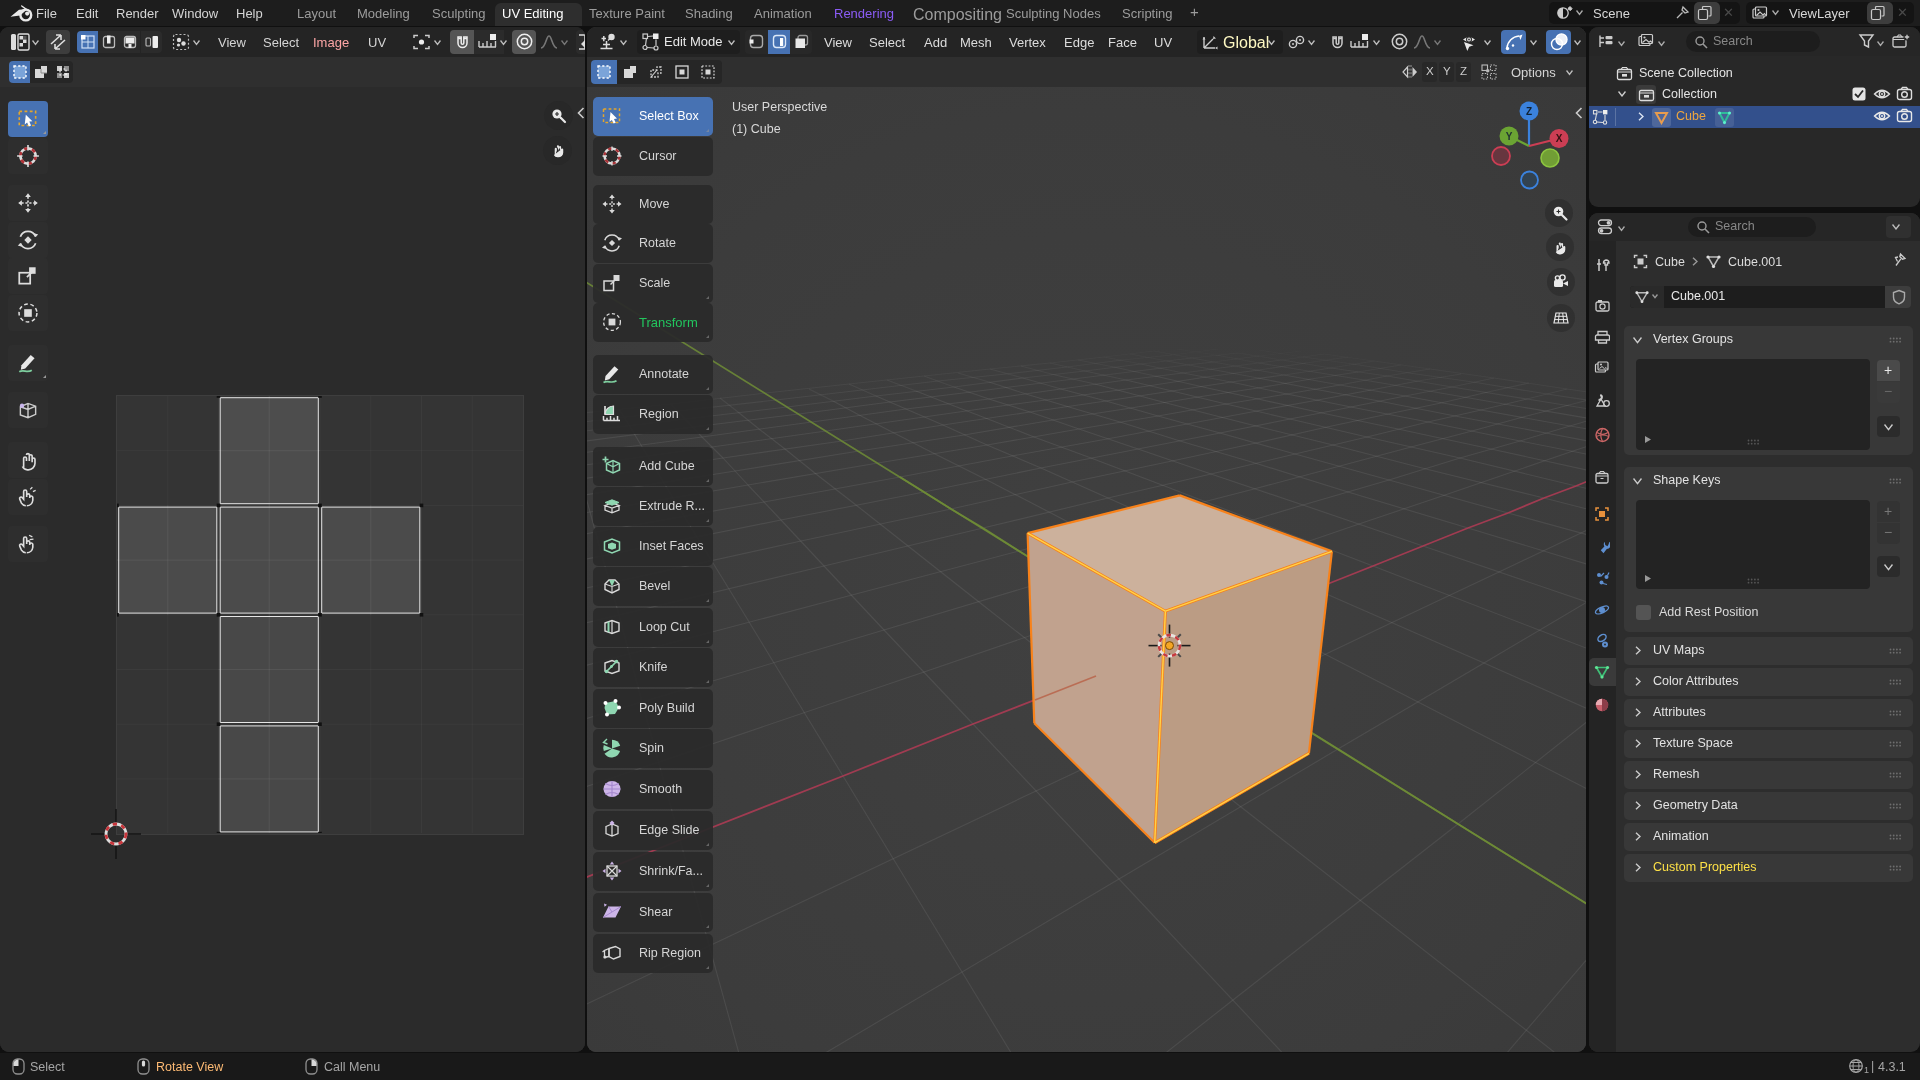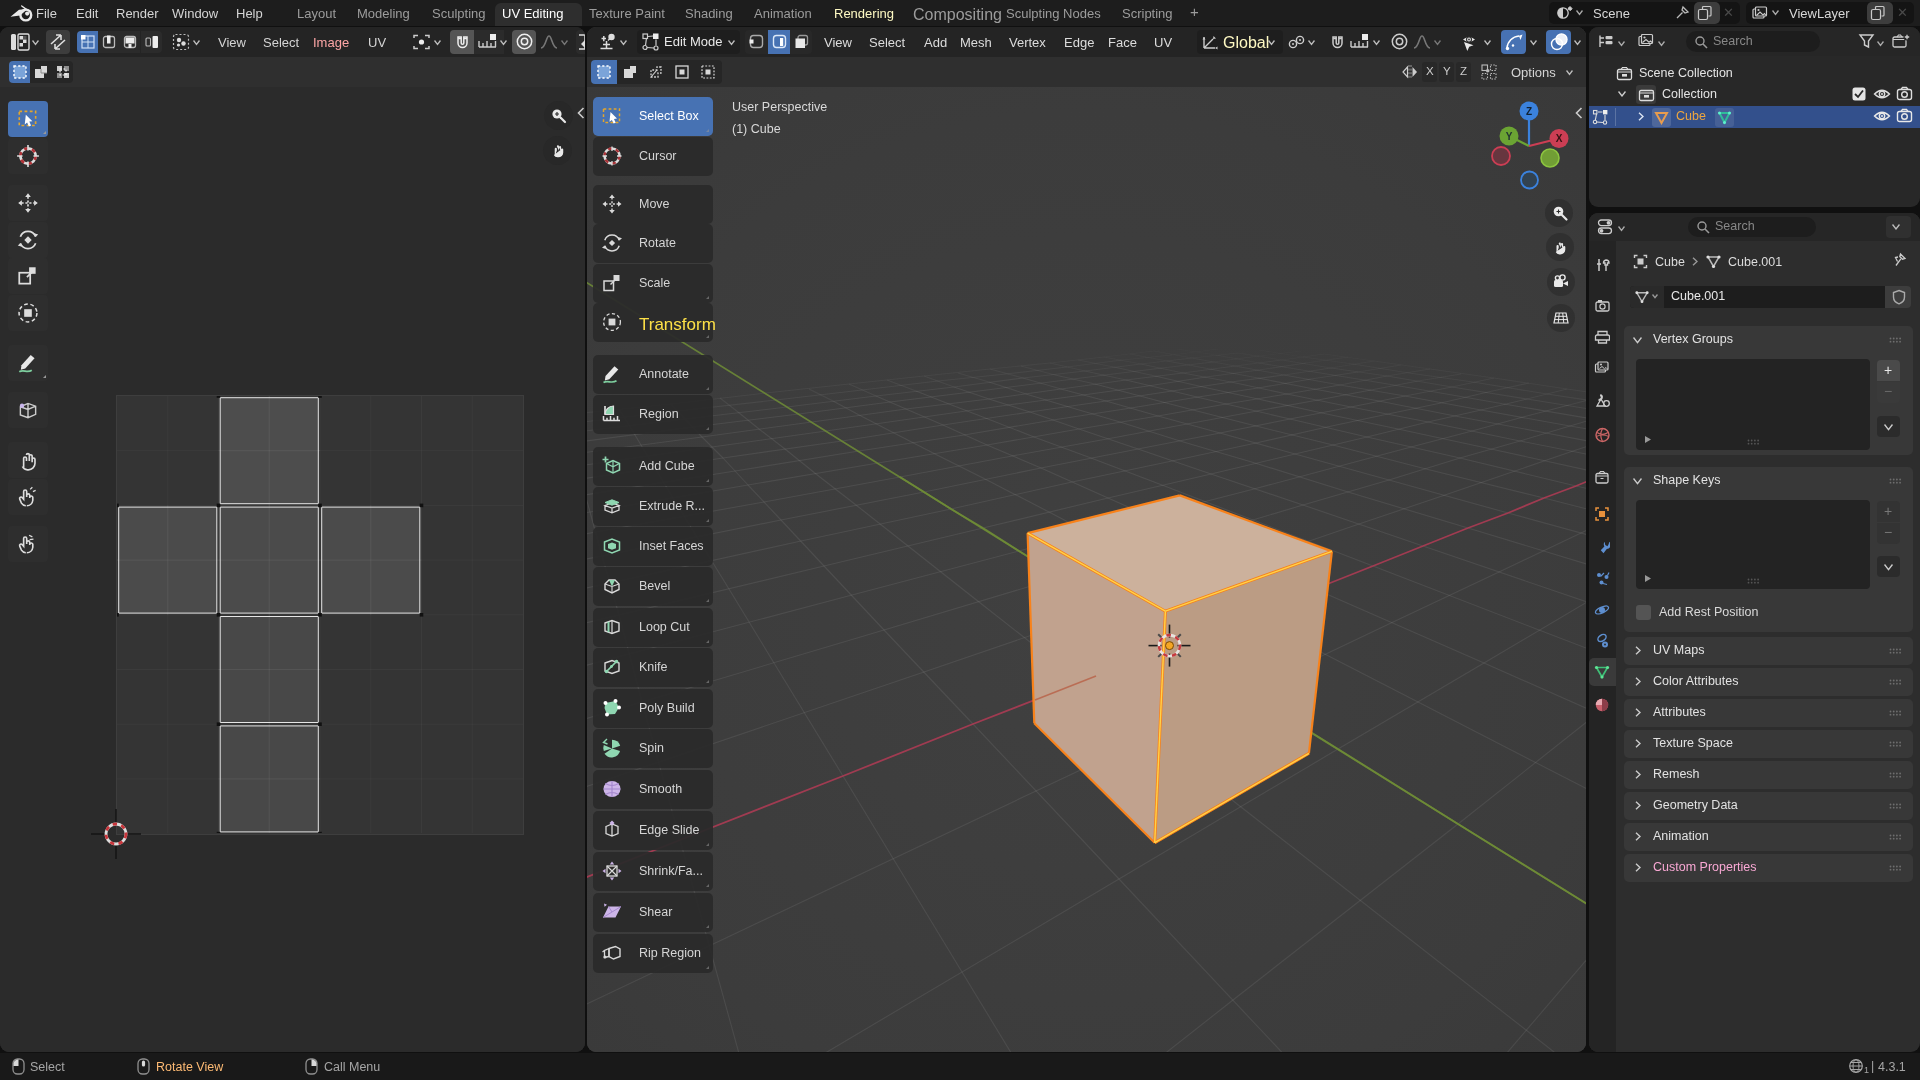--- a/index.html
+++ b/index.html
@@ -19,21 +19,21 @@
     <div class="txt" style="left:172px;top:6px;font-size:13px;color:#d4d4d4">Window</div>
     <div class="txt" style="left:236px;top:6px;font-size:13px;color:#d4d4d4">Help</div>
     <div class="txt" style="left:297px;top:6px;font-size:13px;color:#9c9c9c">Layout</div>
     <div class="txt" style="left:357px;top:6px;font-size:13px;color:#9c9c9c">Modeling</div>
     <div class="txt" style="left:432px;top:6px;font-size:13px;color:#9c9c9c">Sculpting</div>
     <div class="abs" style="left:495px;top:3px;width:87px;height:23px;background:#2e2e2e;border-radius:6px 6px 0 0"></div>
     <div class="txt" style="left:502px;top:6px;font-size:13px;color:#fff">UV Editing</div>
     <div class="txt" style="left:589px;top:6px;font-size:13px;color:#9c9c9c">Texture Paint</div>
     <div class="txt" style="left:685px;top:6px;font-size:13px;color:#9c9c9c">Shading</div>
     <div class="txt" style="left:754px;top:6px;font-size:13px;color:#9c9c9c">Animation</div>
-    <div class="txt" style="left:834px;top:6px;font-size:13px;color:#fef9c3">Rendering</div>
+    <div class="txt" style="left:834px;top:6px;font-size:13px;color:#8b5cf6">Rendering</div>
     <div class="txt" style="left:913px;top:6px;font-size:16px;color:#9c9c9c">Compositing</div>
     <div class="txt" style="left:1006px;top:6px;font-size:13px;color:#9c9c9c">Sculpting Nodes</div>
     <div class="txt" style="left:1122px;top:6px;font-size:13px;color:#9c9c9c">Scripting</div>
     <div class="txt" style="left:1190px;top:3px;font-size:15px;color:#9c9c9c">+</div>
     <div class="abs" style="left:1549px;top:2px;width:191px;height:22px;background:#141414;border-radius:5px"></div>
     <div class="abs" style="left:1694px;top:2px;width:26px;height:22px;background:#3d3d3d;border-radius:5px"></div>
     <div class="abs" style="left:1746px;top:2px;width:168px;height:22px;background:#141414;border-radius:5px"></div>
     <div class="abs" style="left:1867px;top:2px;width:26px;height:22px;background:#3d3d3d;border-radius:5px"></div>
     <svg class="abs" style="left:1556px;top:5px" width="17" height="16" viewBox="0 0 17 16">
 <circle cx="7" cy="8" r="5.2" fill="none" stroke="#ccc" stroke-width="1.3"></circle>
@@ -921,21 +921,21 @@
         <rect x="12.5" y="3" width="6" height="6" fill="#d9d9d9"></rect>
         <path d="M9.5 12.5 L15.5 6.5" stroke="#d9d9d9" stroke-width="1.5"></path>
       </svg>
       <div class="txt" style="left:52px;top:189px;font-size:12.5px;color:#d5d5d5">Scale</div>
       <div style="position:absolute;left:119px;top:209px;width:0;height:0;border-left:3.5px solid transparent;border-bottom:3.5px solid #99999988"></div>
       <div class="abs" style="left:6px;top:216px;width:120px;height:39px;background:rgba(43,43,43,0.94);border-radius:5px"></div>
       <svg class="abs" style="left:14px;top:224px" width="22" height="22" viewBox="0 0 22 22">
         <circle cx="11" cy="11" r="8.4" fill="none" stroke="#d9d9d9" stroke-width="1.3" stroke-dasharray="3.2 2.4"></circle>
         <rect x="7.6" y="7.6" width="6.8" height="6.8" fill="#d9d9d9"></rect>
       </svg>
-      <div class="txt" style="left:52px;top:228px;font-size:17px;color:#fde047">Transform</div>
+      <div class="txt" style="left:52px;top:228px;font-size:13px;color:#22c55e">Transform</div>
       <div style="position:absolute;left:119px;top:248px;width:0;height:0;border-left:3.5px solid transparent;border-bottom:3.5px solid #99999988"></div>
       <div class="abs" style="left:6px;top:268px;width:120px;height:39px;background:rgba(43,43,43,0.94);border-radius:5px"></div>
       <svg class="abs" style="left:14px;top:276px" width="22" height="22" viewBox="0 0 22 22">
         <path d="M4.5 13 L13.5 3.2 L17.3 6.5 L8.3 16.3 L3.8 17.6 Z" fill="#e8e8e8"></path>
         <path d="M2.5 19.5 C7 16.8 10.5 21 15.5 17.8" fill="none" stroke="#7ecf9f" stroke-width="1.7"></path>
       </svg>
       <div class="txt" style="left:52px;top:280px;font-size:12.5px;color:#d5d5d5">Annotate</div>
       <div style="position:absolute;left:119px;top:300px;width:0;height:0;border-left:3.5px solid transparent;border-bottom:3.5px solid #99999988"></div>
       <div class="abs" style="left:6px;top:308px;width:120px;height:39px;background:rgba(43,43,43,0.94);border-radius:5px"></div>
       <svg class="abs" style="left:14px;top:316px" width="22" height="22" viewBox="0 0 22 22">
@@ -1491,21 +1491,21 @@
       <circle cx="11.100000000000001" cy="1.5" r="0.9" fill="#6e6e6e"></circle>
       <circle cx="1.5" cy="4.7" r="0.9" fill="#6e6e6e"></circle>
       <circle cx="4.7" cy="4.7" r="0.9" fill="#6e6e6e"></circle>
       <circle cx="7.9" cy="4.7" r="0.9" fill="#6e6e6e"></circle>
       <circle cx="11.100000000000001" cy="4.7" r="0.9" fill="#6e6e6e"></circle>
     </svg>
     <div class="abs" style="left:35px;top:641px;width:289px;height:28px;background:#383838;border-radius:5px"></div>
     <svg style="position:absolute;left:46px;top:650px" width="6" height="9">
       <path d="M1 0.8 L5 4.5 L1 8.2" fill="none" stroke="#ccc" stroke-width="1.4"></path>
     </svg>
-    <div class="txt" style="left:64px;top:647px;font-size:12.5px;color:#f9a8d4">Custom Properties</div>
+    <div class="txt" style="left:64px;top:647px;font-size:12.5px;color:#fde047">Custom Properties</div>
     <svg style="position:absolute;left:300px;top:652px" width="14" height="6">
       <circle cx="1.5" cy="1.5" r="0.9" fill="#6e6e6e"></circle>
       <circle cx="4.7" cy="1.5" r="0.9" fill="#6e6e6e"></circle>
       <circle cx="7.9" cy="1.5" r="0.9" fill="#6e6e6e"></circle>
       <circle cx="11.100000000000001" cy="1.5" r="0.9" fill="#6e6e6e"></circle>
       <circle cx="1.5" cy="4.7" r="0.9" fill="#6e6e6e"></circle>
       <circle cx="4.7" cy="4.7" r="0.9" fill="#6e6e6e"></circle>
       <circle cx="7.9" cy="4.7" r="0.9" fill="#6e6e6e"></circle>
       <circle cx="11.100000000000001" cy="4.7" r="0.9" fill="#6e6e6e"></circle>
     </svg>

